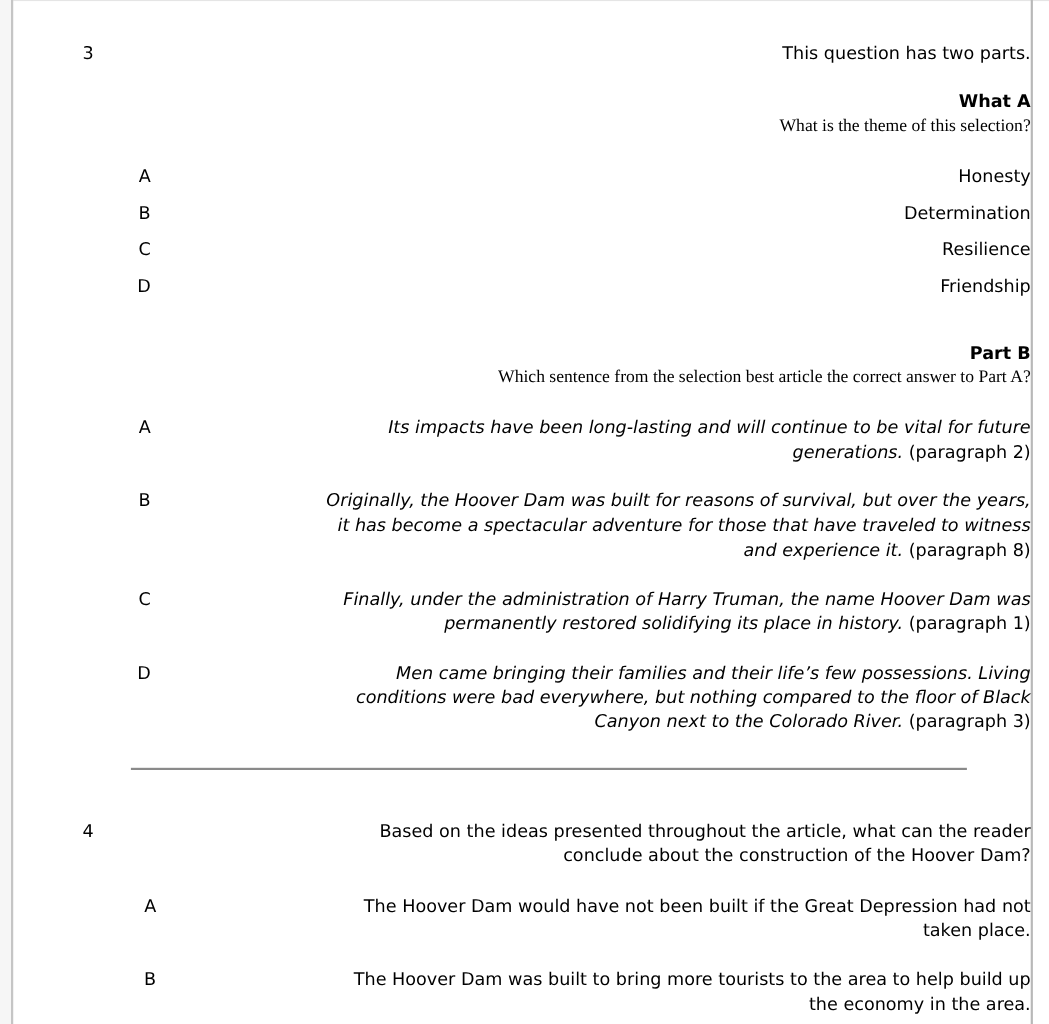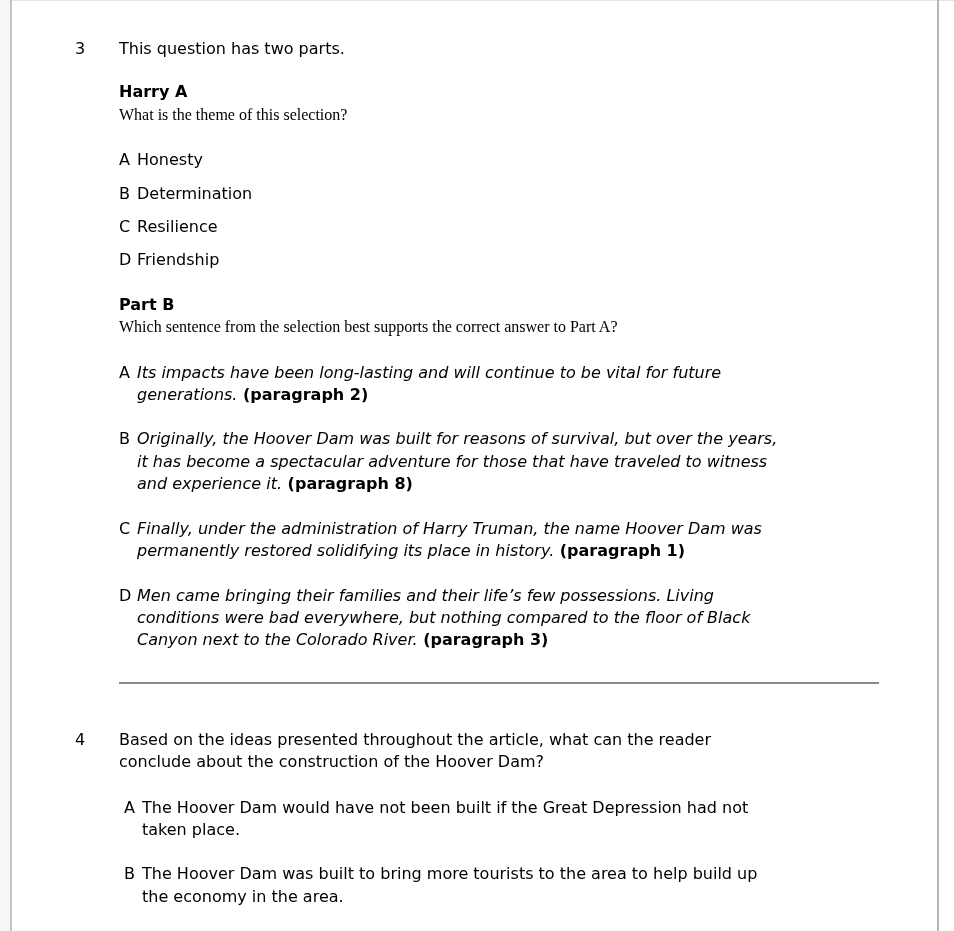--- a/index.html
+++ b/index.html
@@ -39,36 +39,36 @@
   }
   .page {
     position: absolute;
     left: 12px; top: 0;
     width: 925px;
     box-sizing: border-box;
     padding: 38px 0 0 63px;
   }
   .question { display: flex; }
   .qnum { flex: 0 0 44px; }
-  .qbody { flex: 1; min-width: 0; }
+  .qbody { flex: 1; min-width: 0; text-align: right; }
   .intro { margin: 0; }
   .part { margin: 0; }
   .part-a { margin-top: 21px; }
-  .part-b { margin-top: 22px; }
+  .part-b { margin-top: 38px; }
   .part-heading { font-weight: bold; margin: 0; }
   .part-prompt { margin: 0 0 23px; white-space: pre-line; font-family: Liberation Serif, serif; }
   .opts { margin: 0; }
   .opt { display: flex; }
   .opt .letter { flex: 0 0 18px; }
   .opt .otext { flex: 1; min-width: 0; white-space: pre-line; }
   .part-a .opt { margin-bottom: 11px; }
   .part-b .opt { margin-bottom: 22px; }
   .q4-opts .opt { margin-bottom: 22px; margin-left: 5px; }
   .quote { font-style: italic; }
-  .cite { font-style: normal; font-weight: bold; }
+  .cite { font-style: normal; }
   .separator {
     border: none;
     margin: 8px 0 45px 44px;
     width: 760px;
     height: 2px;
     background: #8a8a8a;
   }
   .q4-prompt { margin: 0 0 23px; white-space: pre-line; }
 </style>
 </head>
@@ -79,21 +79,21 @@
 <div class="right-line"></div>
 
 <div class="page">
 
   <section class="question">
     <div class="qnum">3</div>
     <div class="qbody">
       <p class="intro">This question has two parts.</p>
 
       <div class="part part-a">
-        <p class="part-heading">Harry A</p>
+        <p class="part-heading">What A</p>
         <p class="part-prompt">What is the theme of this selection?</p>
         <div class="opts">
           <div class="opt">
             <span class="letter">A</span>
             <span class="otext">Honesty</span>
           </div>
           <div class="opt">
             <span class="letter">B</span>
             <span class="otext">Determination</span>
           </div>
@@ -103,21 +103,21 @@
           </div>
           <div class="opt">
             <span class="letter">D</span>
             <span class="otext">Friendship</span>
           </div>
         </div>
       </div>
 
       <div class="part part-b">
         <p class="part-heading">Part B</p>
-        <p class="part-prompt">Which sentence from the selection best supports the correct answer to Part A?</p>
+        <p class="part-prompt">Which sentence from the selection best article the correct answer to Part A?</p>
         <div class="opts">
           <div class="opt">
             <span class="letter">A</span>
             <span class="otext"><span class="quote">Its impacts have been long-lasting and will continue to be vital for future
 generations.</span><span class="cite"> (paragraph 2)</span></span>
           </div>
           <div class="opt">
             <span class="letter">B</span>
             <span class="otext"><span class="quote">Originally, the Hoover Dam was built for reasons of survival, but over the years,
 it has become a spectacular adventure for those that have traveled to witness

